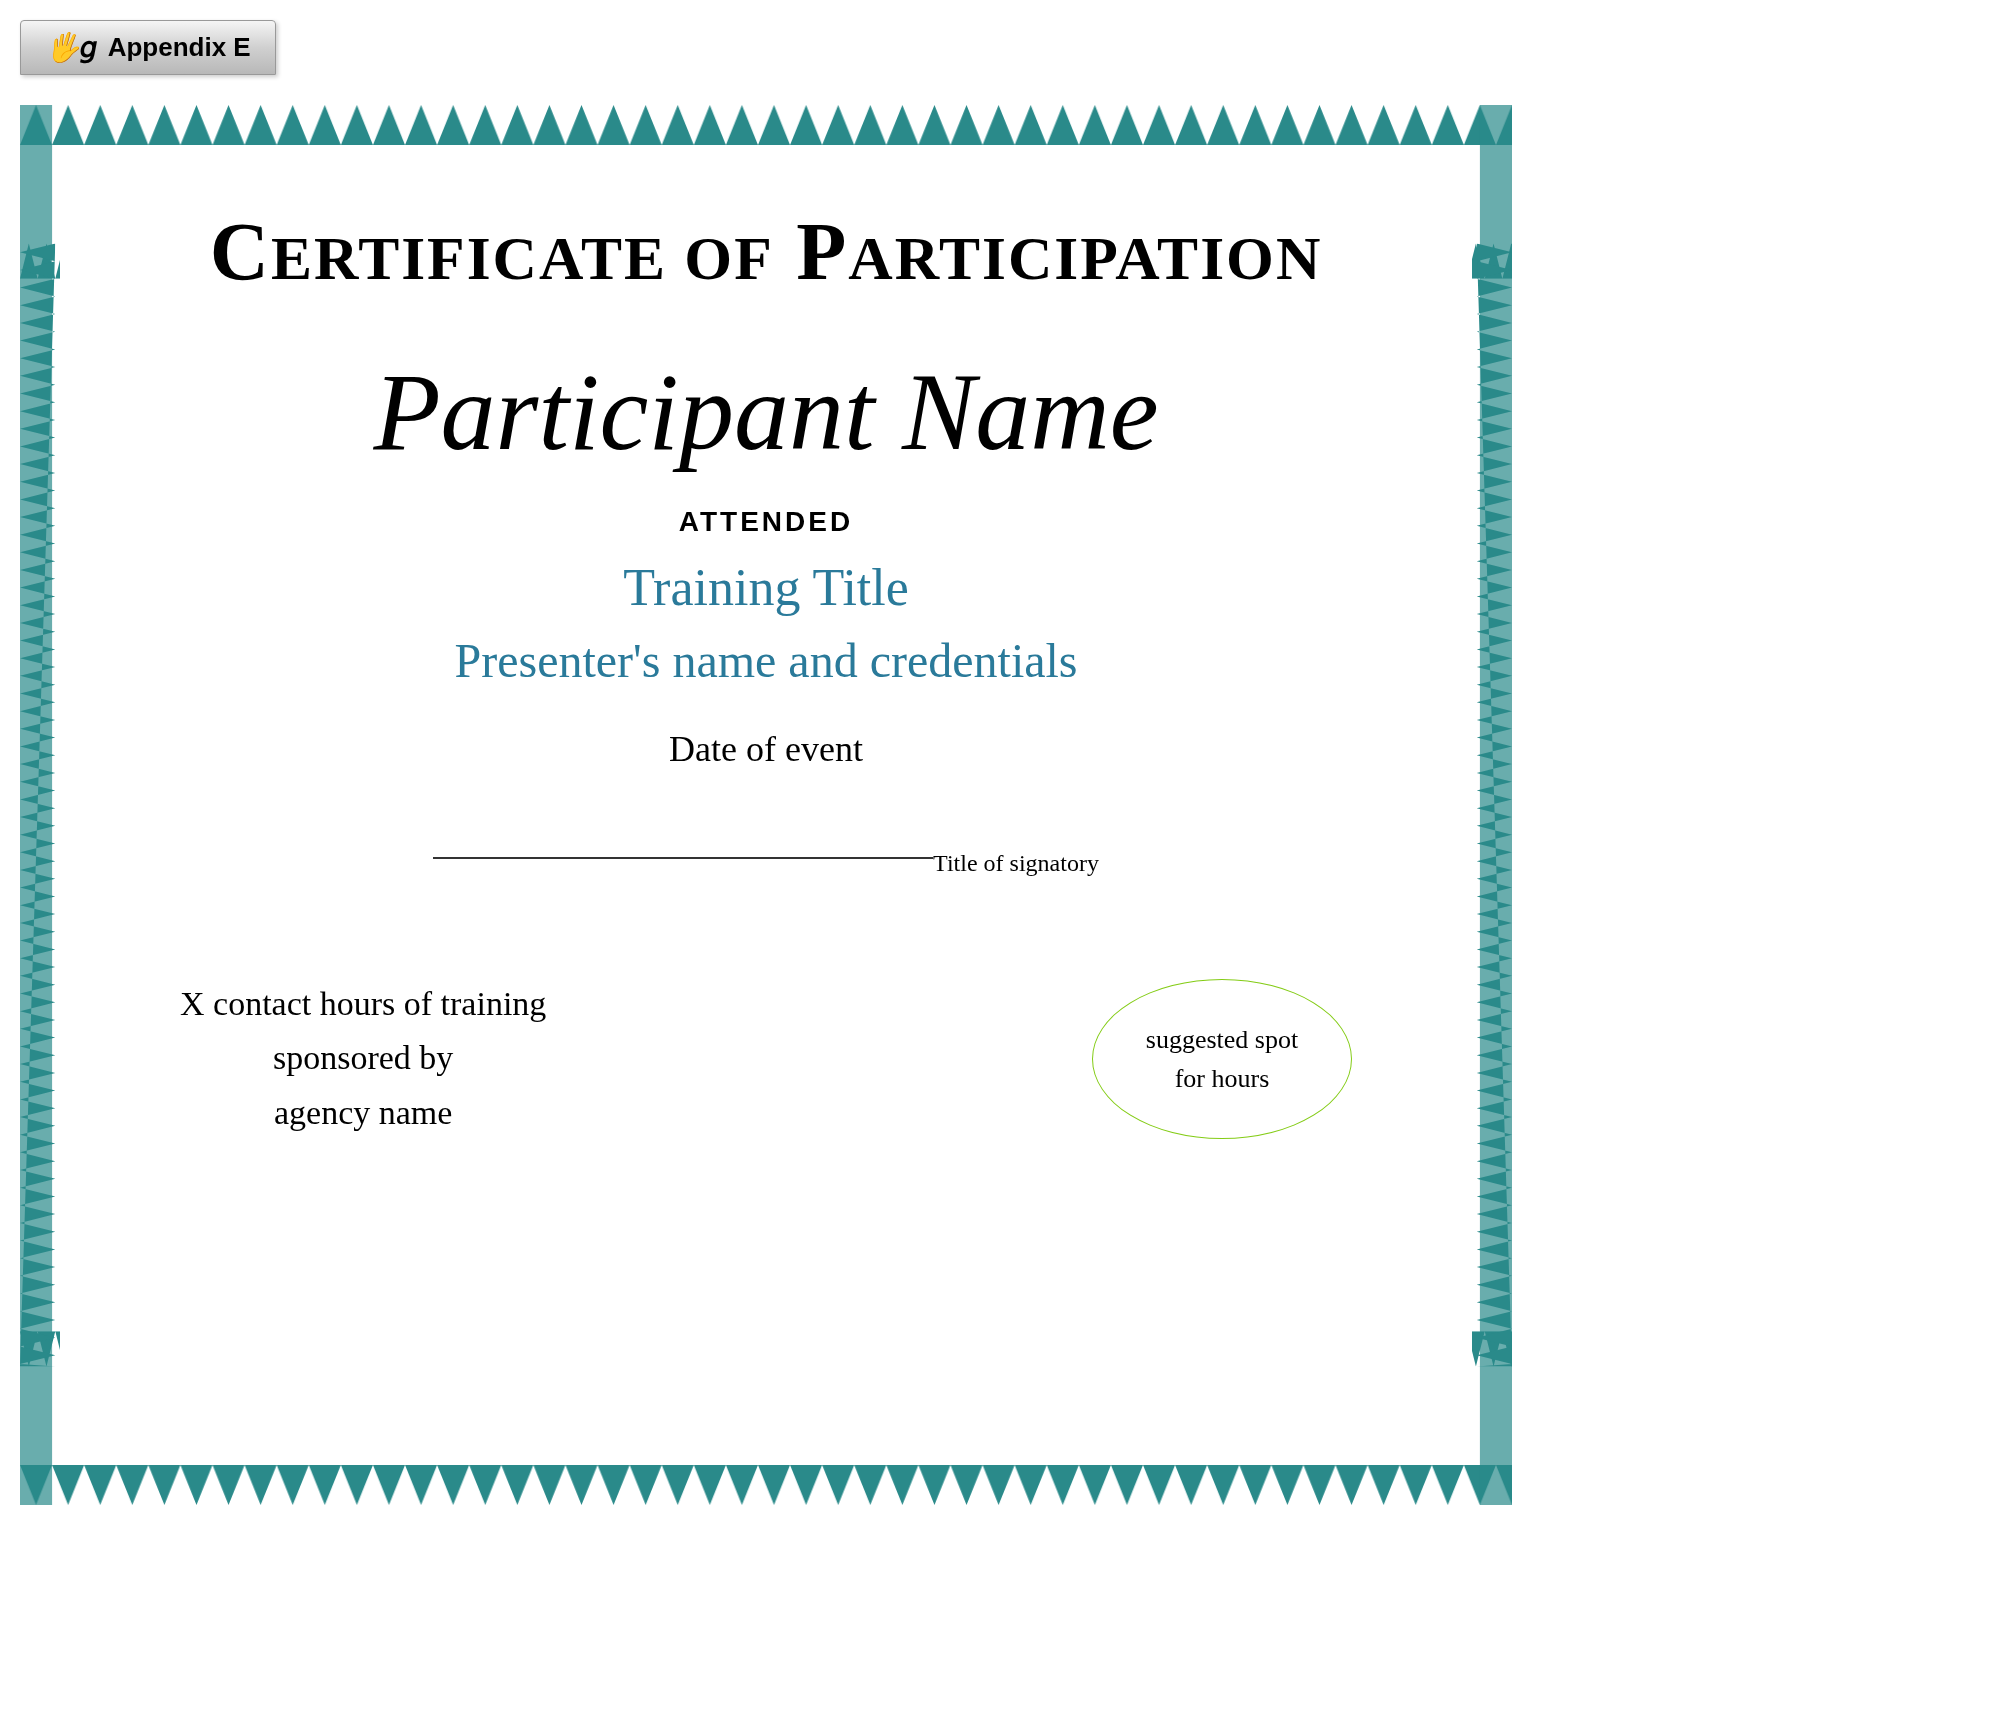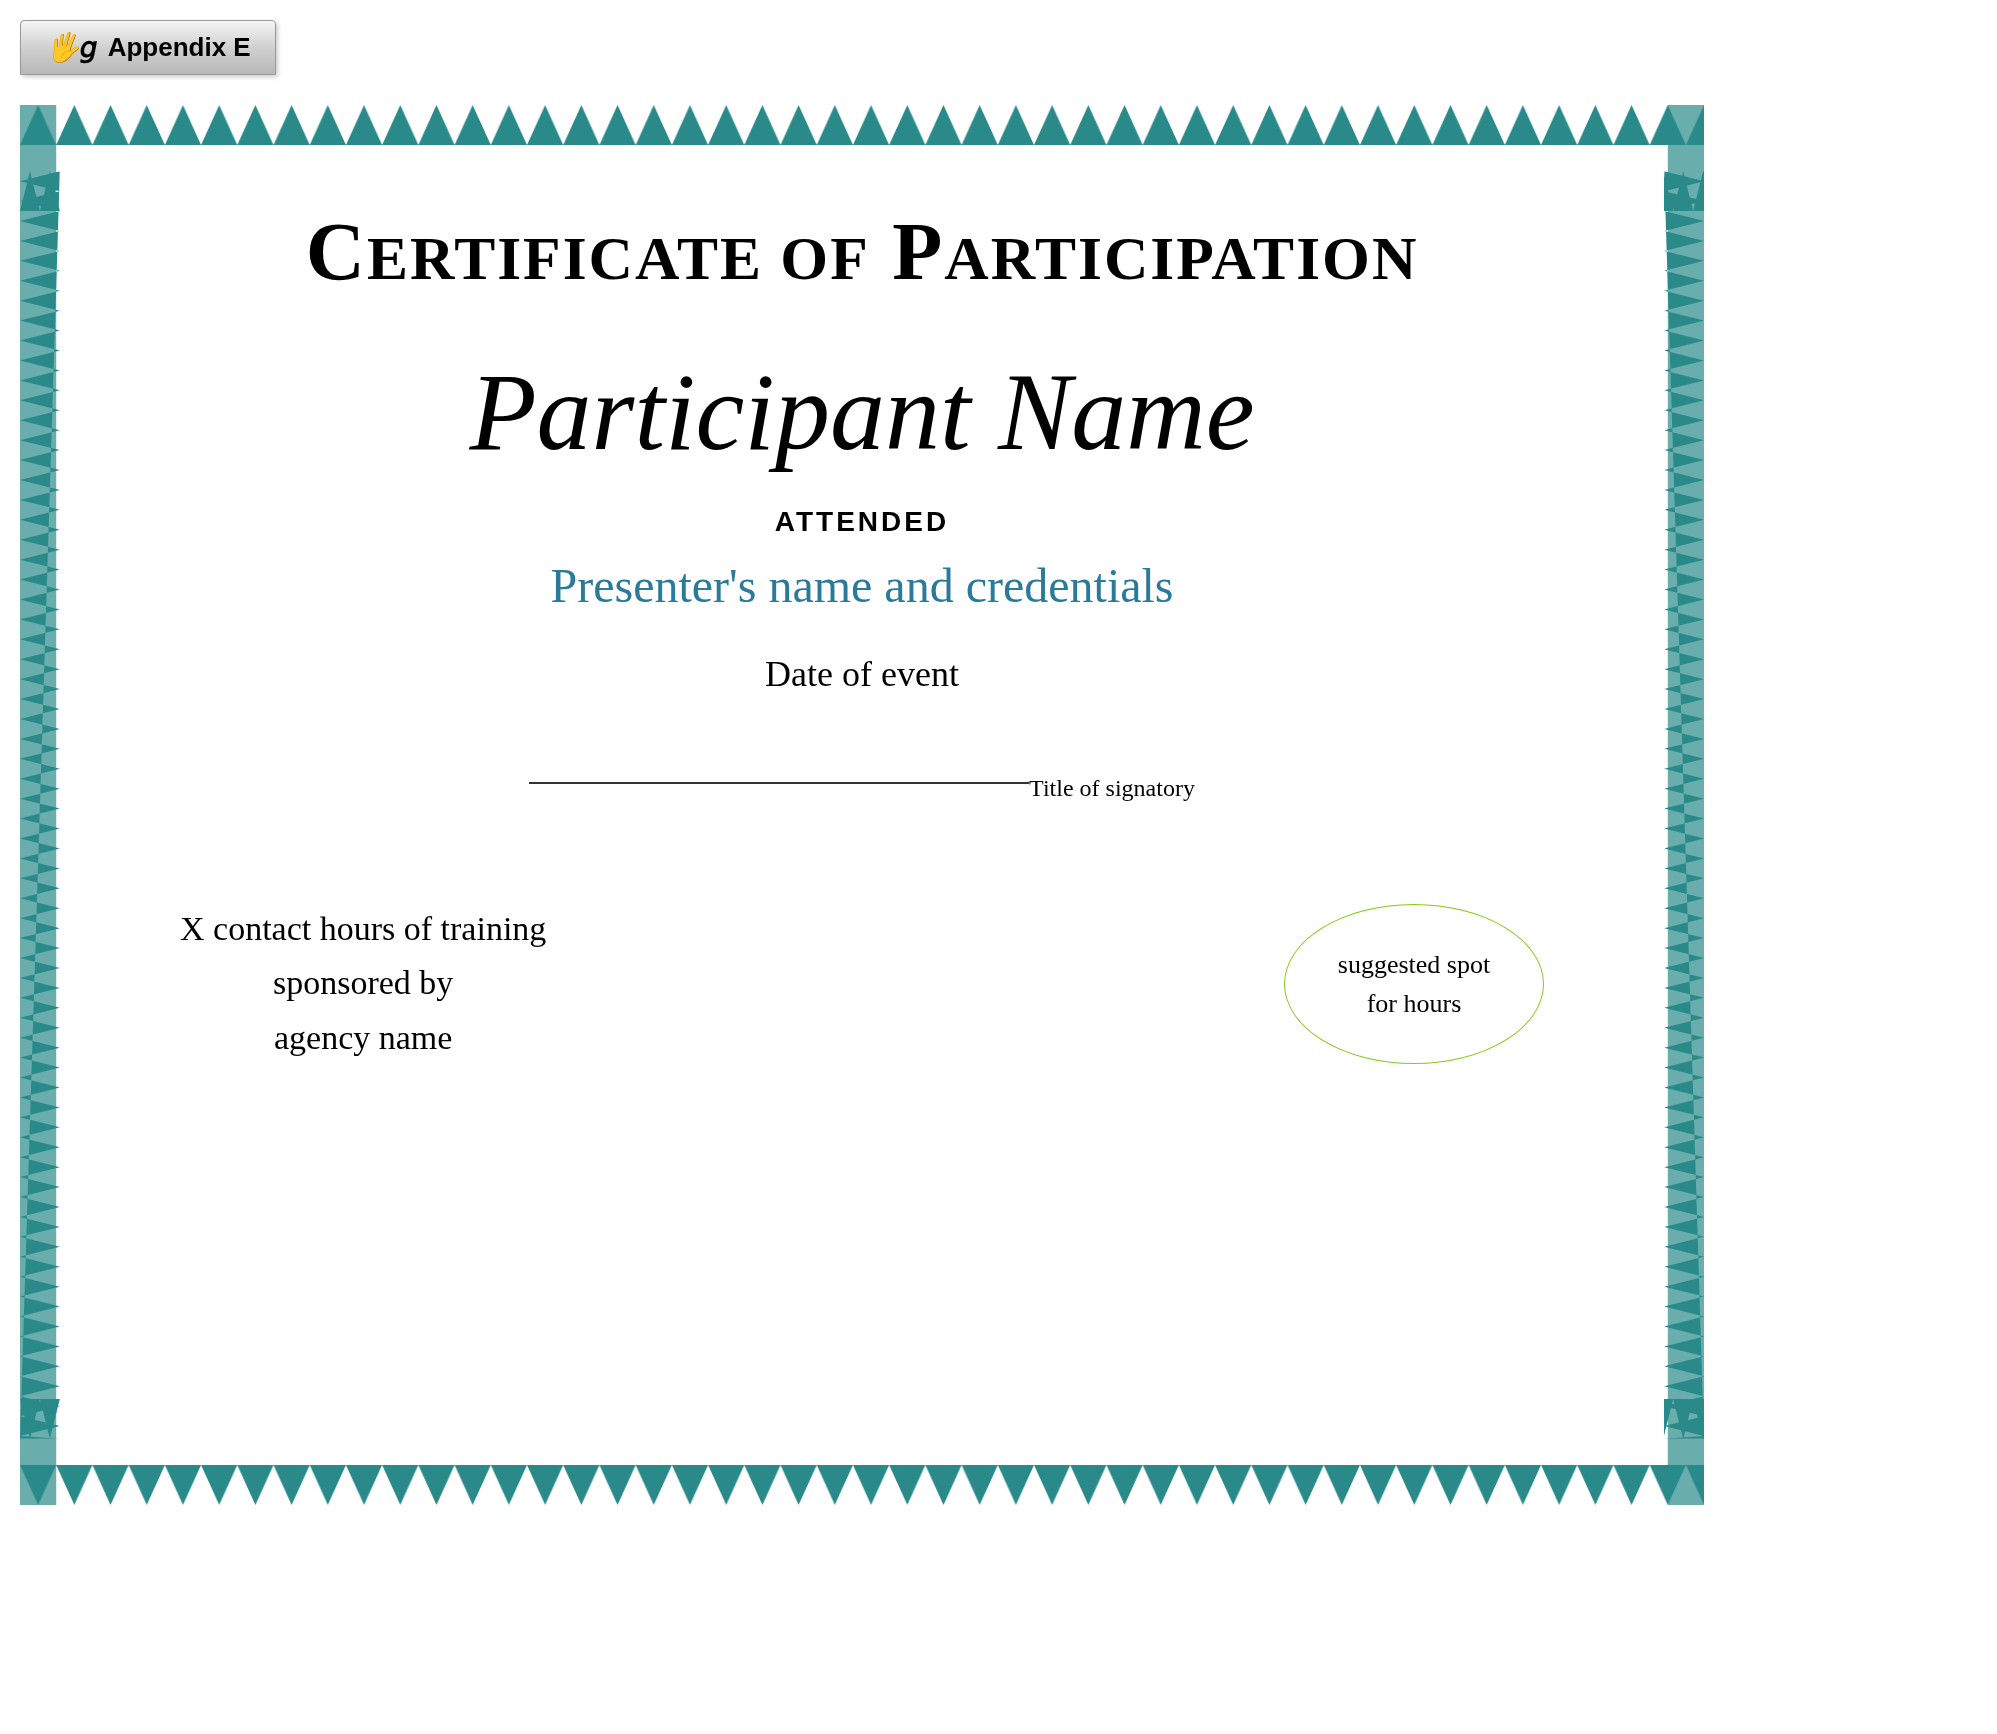--- a/index.html
+++ b/index.html
@@ -38,21 +38,21 @@
 
     .appendix-label {
       font-size: 26px;
       font-weight: bold;
       font-family: Liberation Sans, sans-serif;
       color: #000;
     }
 
     .certificate-outer {
       position: relative;
-      width: 1684px;
+      width: 1492px;
       min-height: 1400px;
       background: white;
       overflow: hidden;
     }
 
     .certificate-inner {
       position: relative;
       margin: 40px;
       min-height: 1320px;
       background: white;
@@ -252,20 +252,21 @@
   </svg>
 
   <div class="certificate-inner">
 
     <h1 class="cert-title">C<span style="font-size:0.75em">ERTIFICATE OF</span> P<span style="font-size:0.75em">ARTICIPATION</span></h1>
 
     <div class="participant-name">Participant Name</div>
 
     <div class="attended-label">ATTENDED</div>
 
+    <div class="training-title">Training Title</div>
 
     <div class="presenter-name">Presenter's name and credentials</div>
 
     <div class="date-of-event">Date of event</div>
 
     <div class="signature-area">
       <div class="signature-line"></div>
       <div class="signature-label">Title of signatory</div>
     </div>
 

